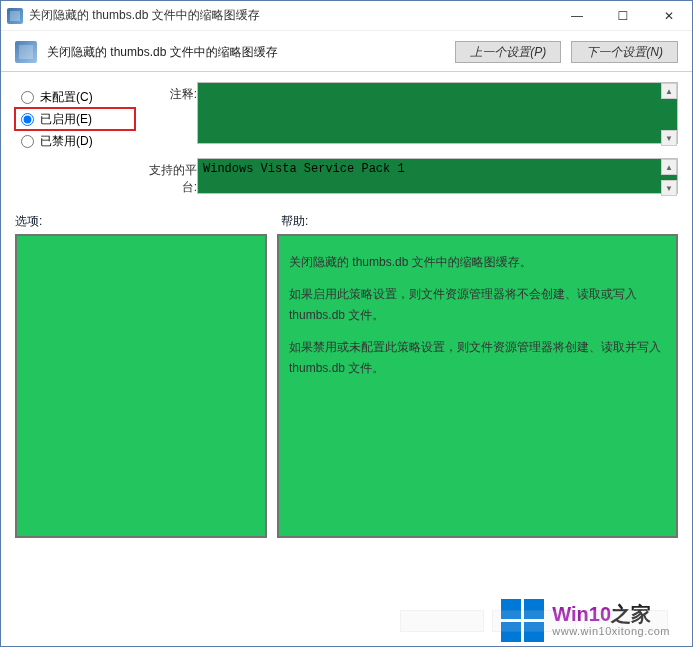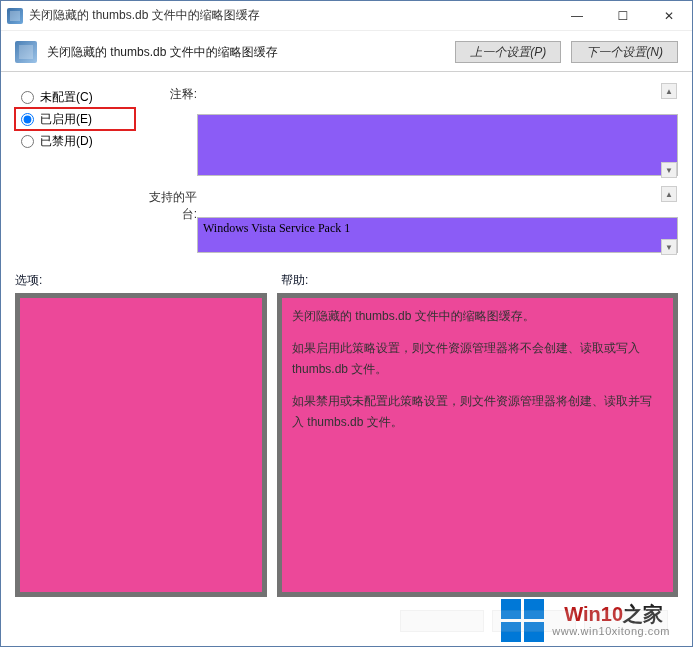--- a/index.html
+++ b/index.html
@@ -81,25 +81,24 @@
       cursor:pointer;
     }
     .radiobox input { margin:0; }
     .radiobox.highlight { outline: 2px solid #e02020; outline-offset:-1px; }
 
     .lbl-col { text-align:right; color:#333; padding-top:4px; }
 
     .textbox {
       width: 100%;
       border: 1px solid #c0c0c0;
-      background:#8b5cf6;
-      font-family: Liberation Serif, serif; font-size:12px;
+      background:#15803d;
+      font-family: Liberation Mono, monospace; font-size:12px;
       resize:none;
       padding: 3px 5px;
-      margin-top: 32px;
     }
     .scrollwrap{
       position:relative;
     }
     .scrollup, .scrolldown{
       position:absolute; right:1px; width:16px; height:16px;
       background:#f0f0f0; border:1px solid #cdcdcd;
       display:flex; align-items:center; justify-content:center;
       font-size:8px; color:#666;
     }
@@ -112,42 +111,42 @@
     }
     .labels-row .opts{ width: 266px; }
     .labels-row .hlp{ flex:1; }
 
     .panels{
       display:flex; gap:10px;
       padding: 0 14px 56px 14px;
       height: 360px;
     }
     .panel{
-      border:5px solid #737373;
-      background:#ec4899;
+      border:2px solid #737373;
+      background:#22c55e;
       flex:1;
-      padding:8px 10px;
+      padding:16px 10px;
       overflow:auto;
       line-height:1.7;
       color:#333;
     }
     .panel.left{ flex: 0 0 252px; }
     .panel p{ margin-bottom:12px; }
 
     .watermark{
       position:absolute; right:22px; bottom:4px;
       display:flex; align-items:center; gap:8px;
     }
     .wm-logo{
       display:grid; grid-template-columns: 20px 20px; grid-template-rows:20px 20px; gap:3px;
     }
     .wm-logo span{ background:#0078d7; }
     .wm-text{ display:flex; flex-direction:column; line-height:1.1; }
     .wm-big{ font-size:20px; font-weight:600; color:#222; }
-    .wm-big .accent{ color:#b91c1c;margin-left:12px; }
+    .wm-big .accent{ color:#a21caf; }
     .wm-small{ font-size:11px; color:#888; letter-spacing:.5px; }
 
     .footer-btns{
       position:absolute;
       bottom:10px; left:0; right:0;
       height:26px;
       display:flex; justify-content:flex-end; gap:8px;
       padding-right:24px;
       opacity:.15;
       pointer-events:none;

